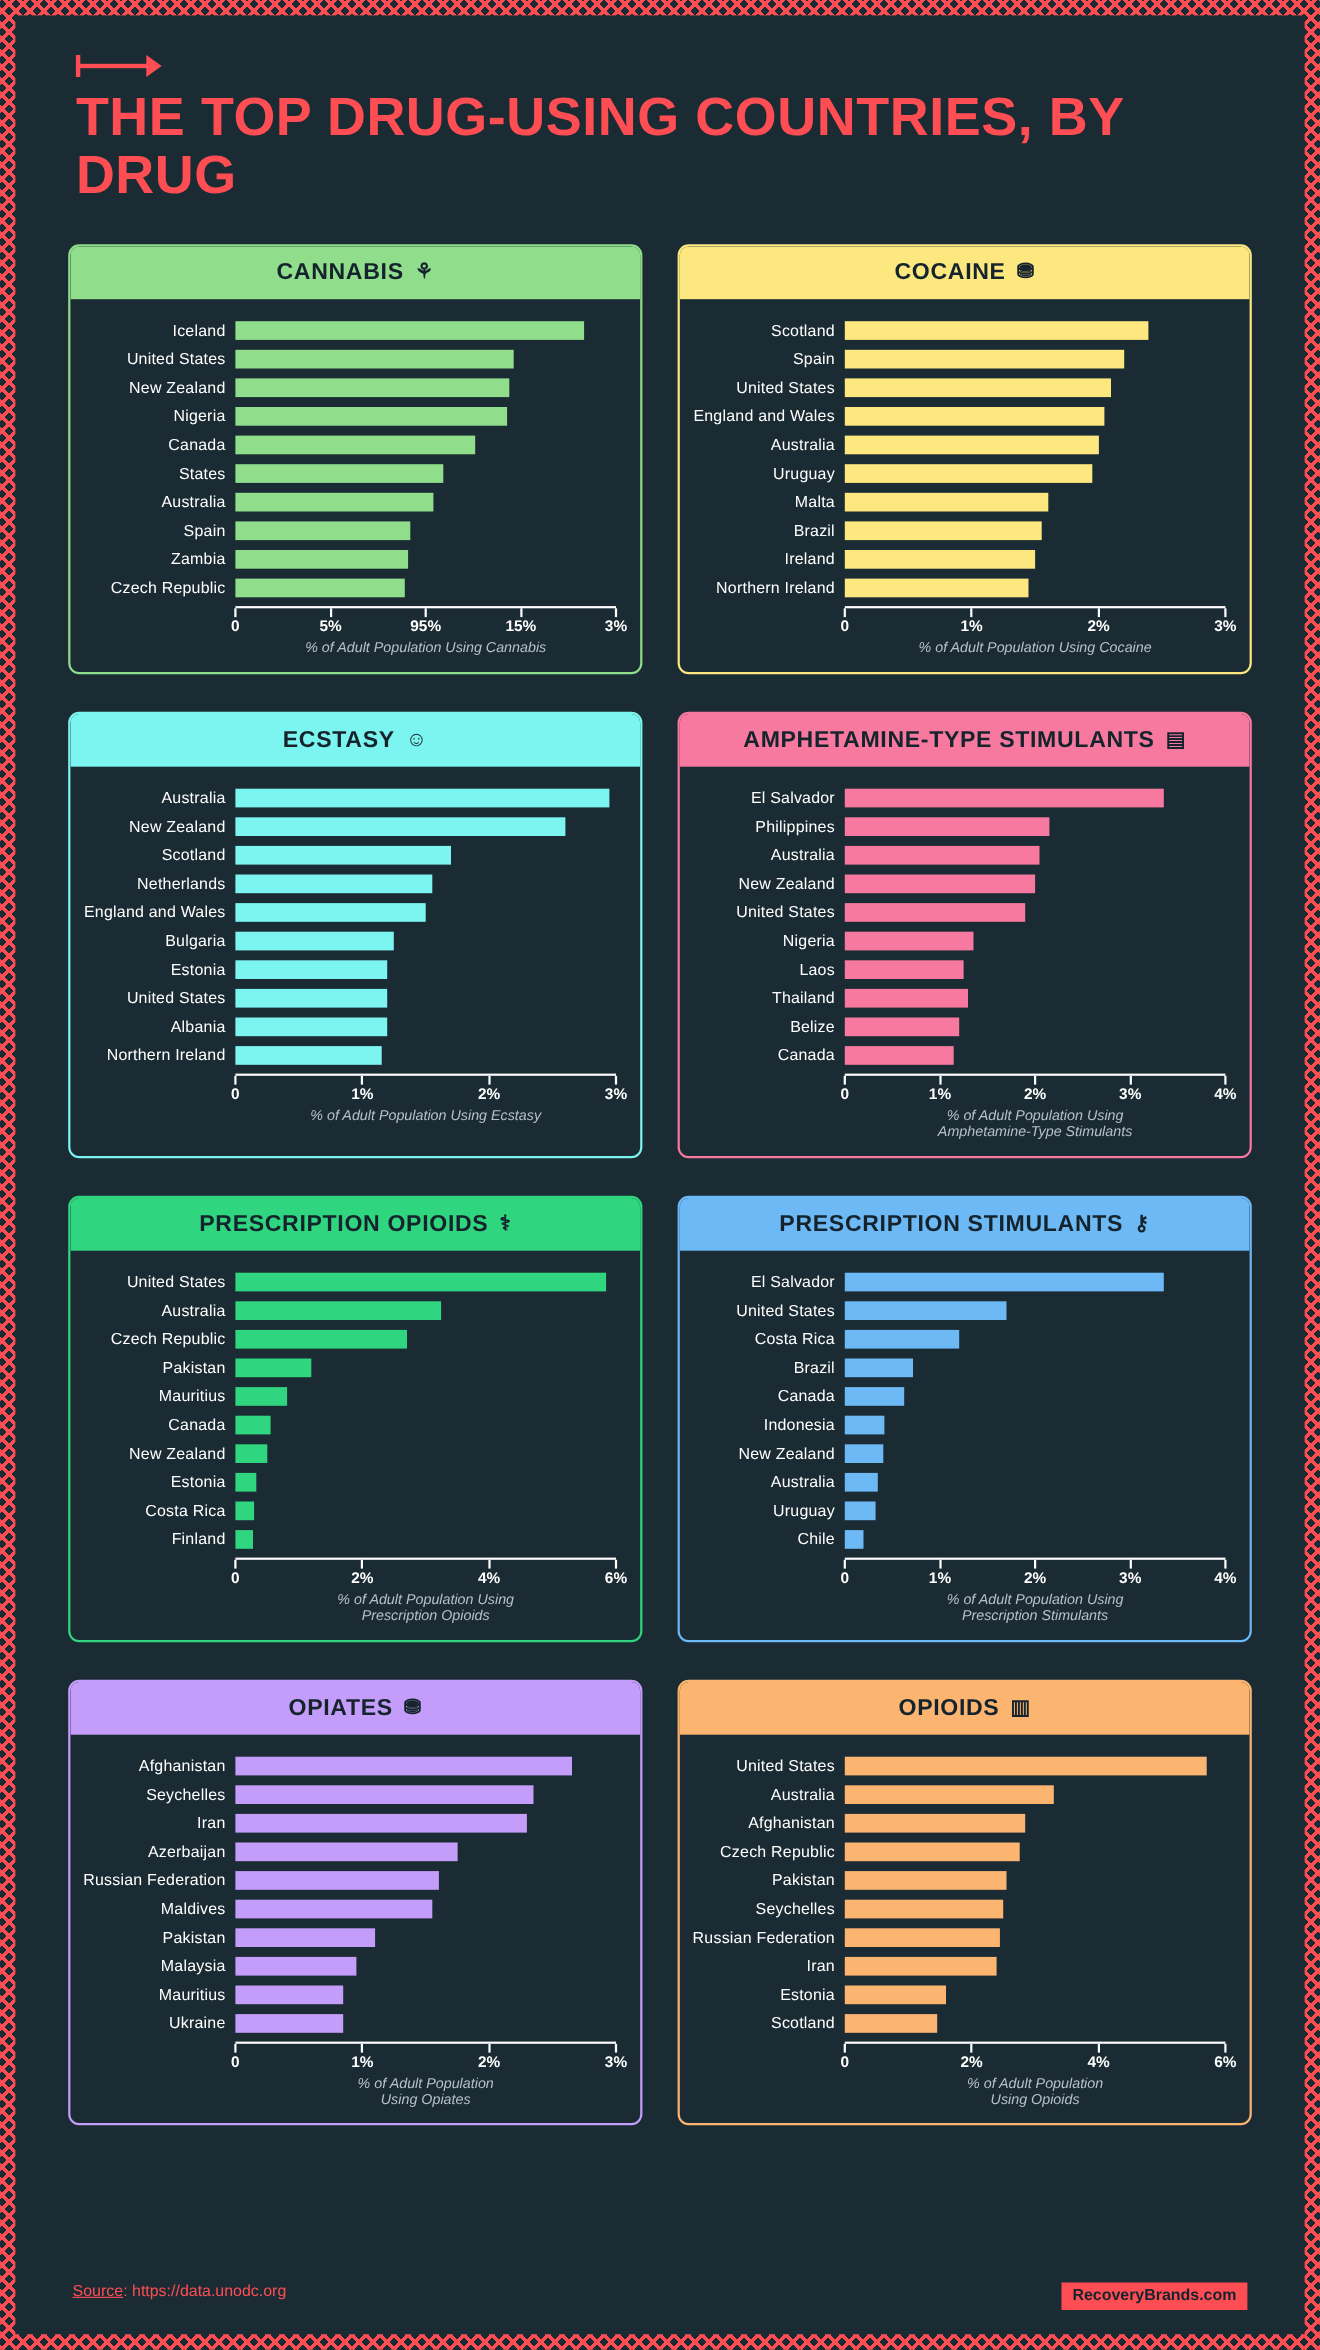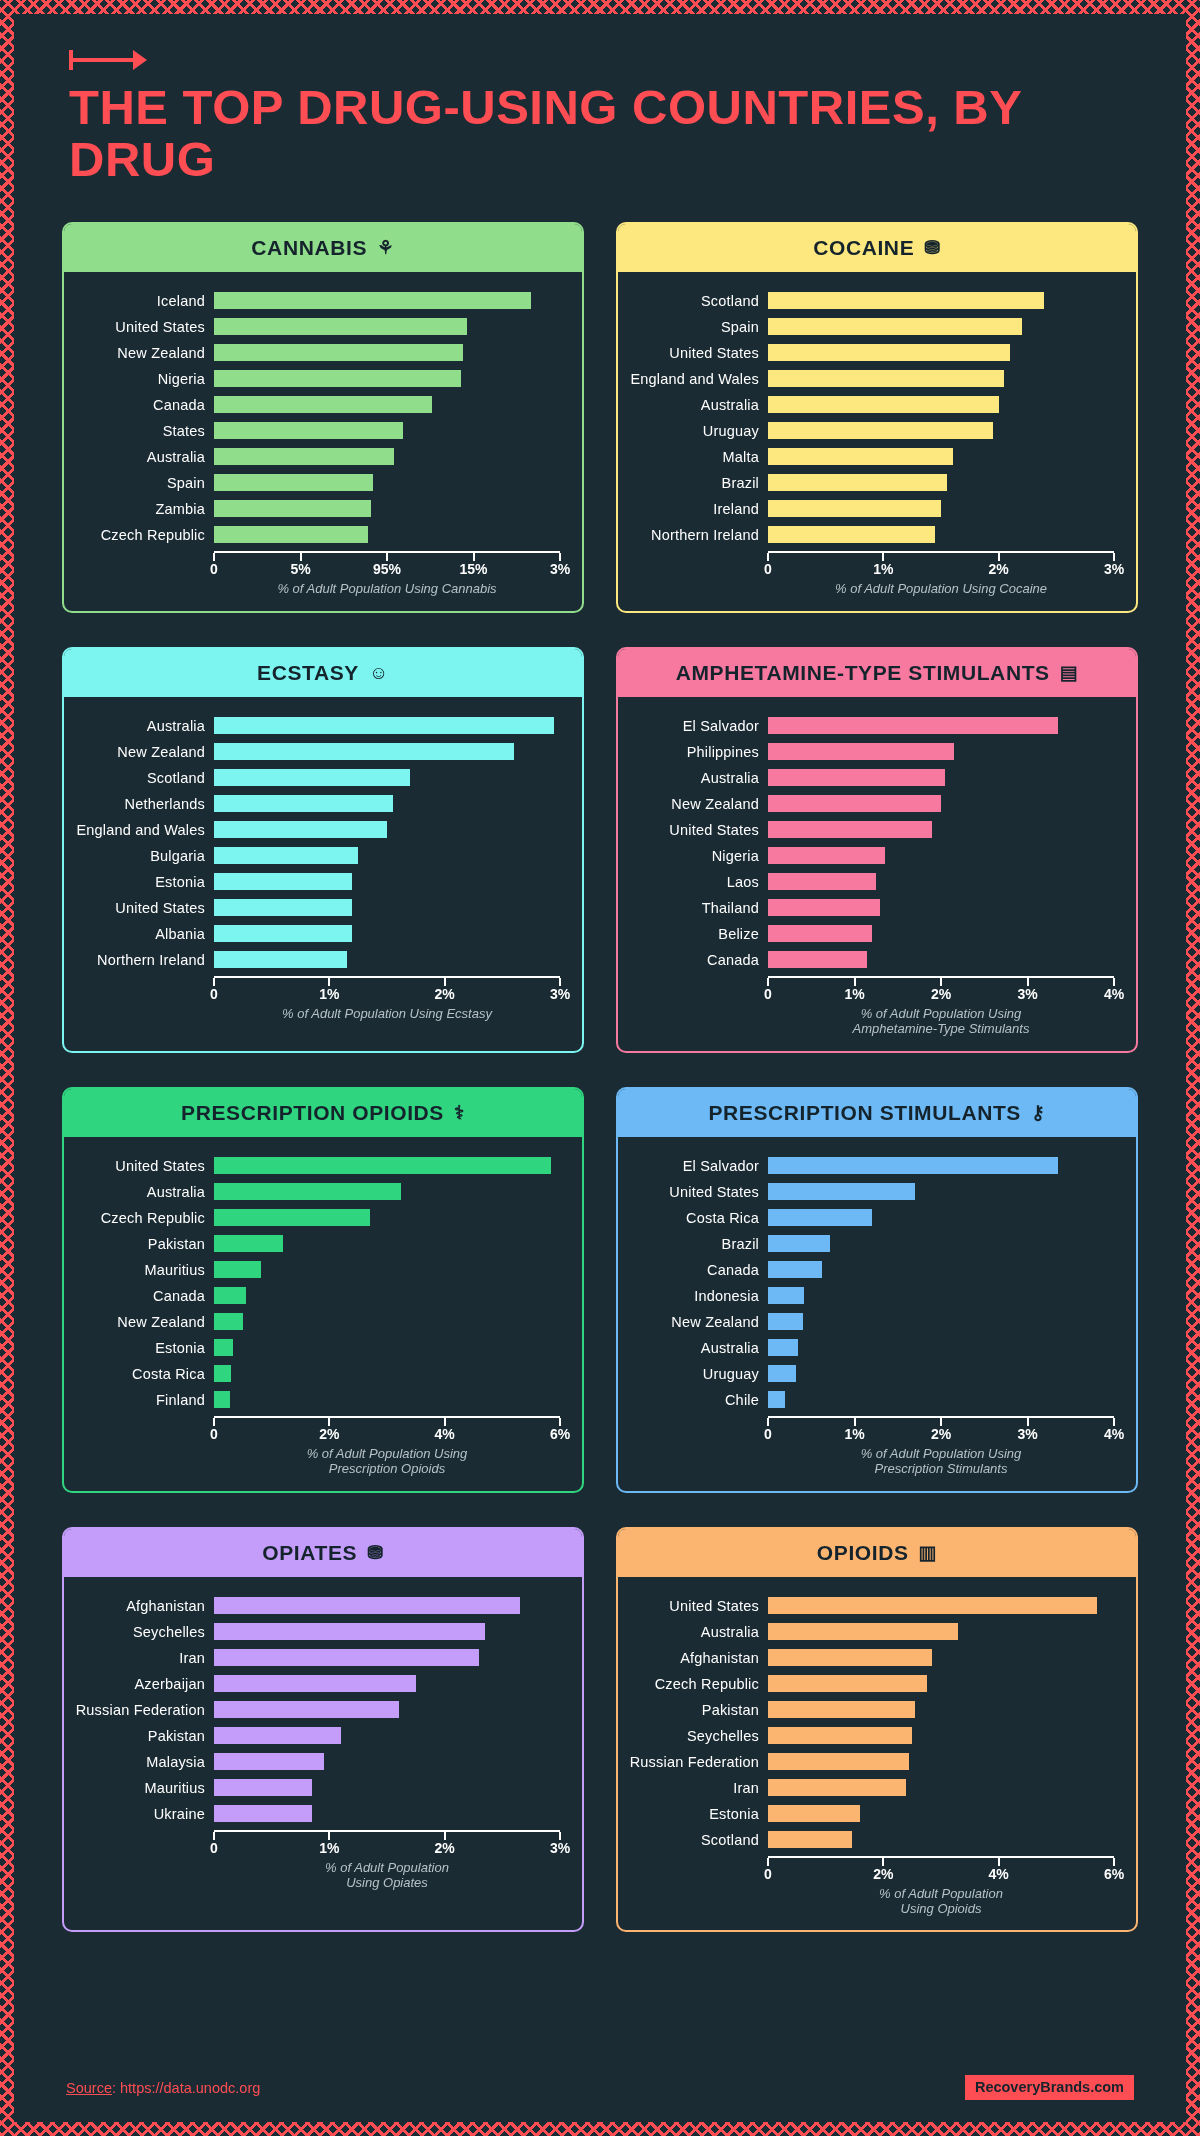--- a/index.html
+++ b/index.html
@@ -91,21 +91,21 @@
   .axis-caption {
     margin-top: 2px; text-align: center;
     color: #b6c2c7; font-size: 13px; font-style: italic;
     font-family: "Liberation Sans Narrow", "Liberation Sans", sans-serif;
     line-height: 1.15; white-space: pre-line;
   }
   
   .footer {
     position: absolute; left: 0; right: 0; bottom: 22px;
     padding: 0 52px;
-    display: flex; align-items: center; justify-content: space-between;
+    display: flex; align-items: flex-start; justify-content: space-between;
   }
   .src {
     color: #ff4d54; font-size: 14.5px;
     font-family: "Liberation Sans Narrow", "Liberation Sans", sans-serif;
   }
   .src .lbl { text-decoration: underline; }
   .brand {
     background: #ff4d54; color: #15242c;
     font-size: 14.5px; font-weight: bold;
     font-family: "Liberation Sans Narrow", "Liberation Sans", sans-serif;
@@ -677,20 +677,26 @@
                 <div class="bar" style="background: rgb(196, 157, 251); width: 58.3333%;"></div>
               </div>
             </div>
             <div class="row">
               <div class="cname">Russian Federation</div>
               <div class="track">
                 <div class="bar" style="background: rgb(196, 157, 251); width: 53.3333%;"></div>
               </div>
             </div>
             <div class="row">
+              <div class="cname">Maldives</div>
+              <div class="track">
+                <div class="bar" style="background: rgb(196, 157, 251); width: 51.6667%;"></div>
+              </div>
+            </div>
+            <div class="row">
               <div class="cname">Pakistan</div>
               <div class="track">
                 <div class="bar" style="background: rgb(196, 157, 251); width: 36.6667%;"></div>
               </div>
             </div>
             <div class="row">
               <div class="cname">Malaysia</div>
               <div class="track">
                 <div class="bar" style="background: rgb(196, 157, 251); width: 31.6667%;"></div>
               </div>

